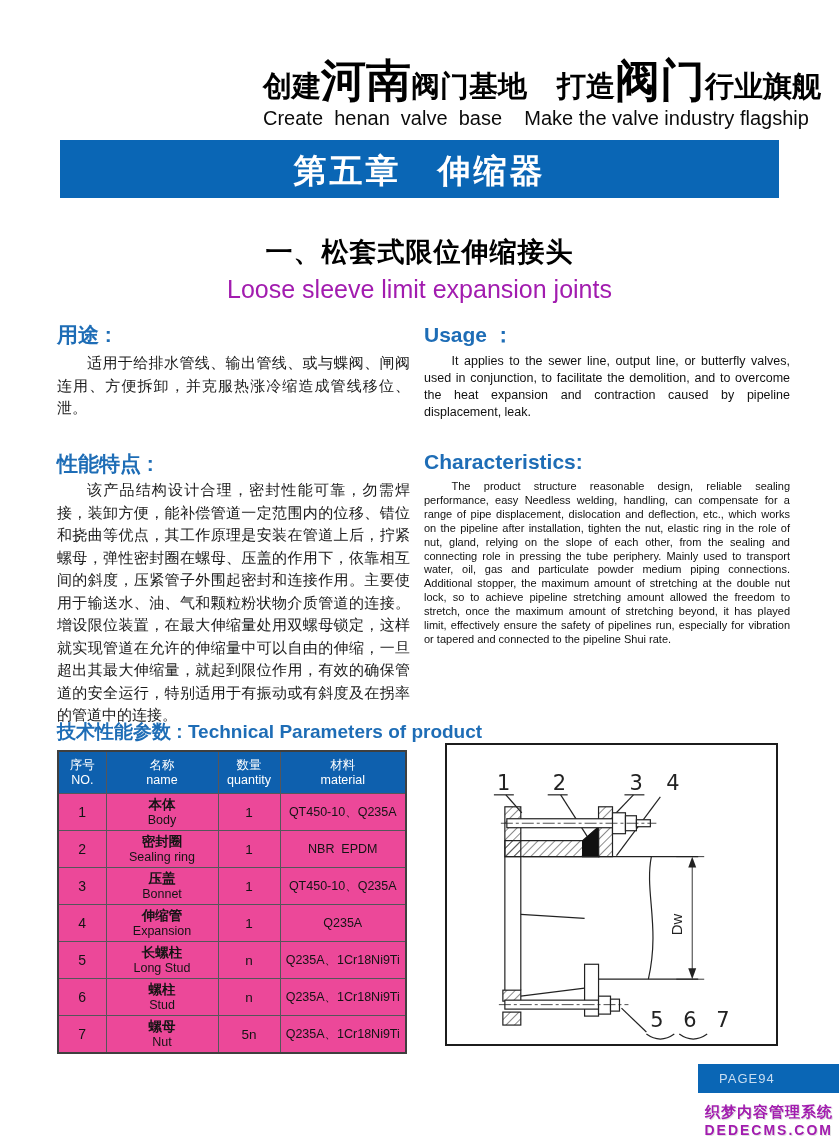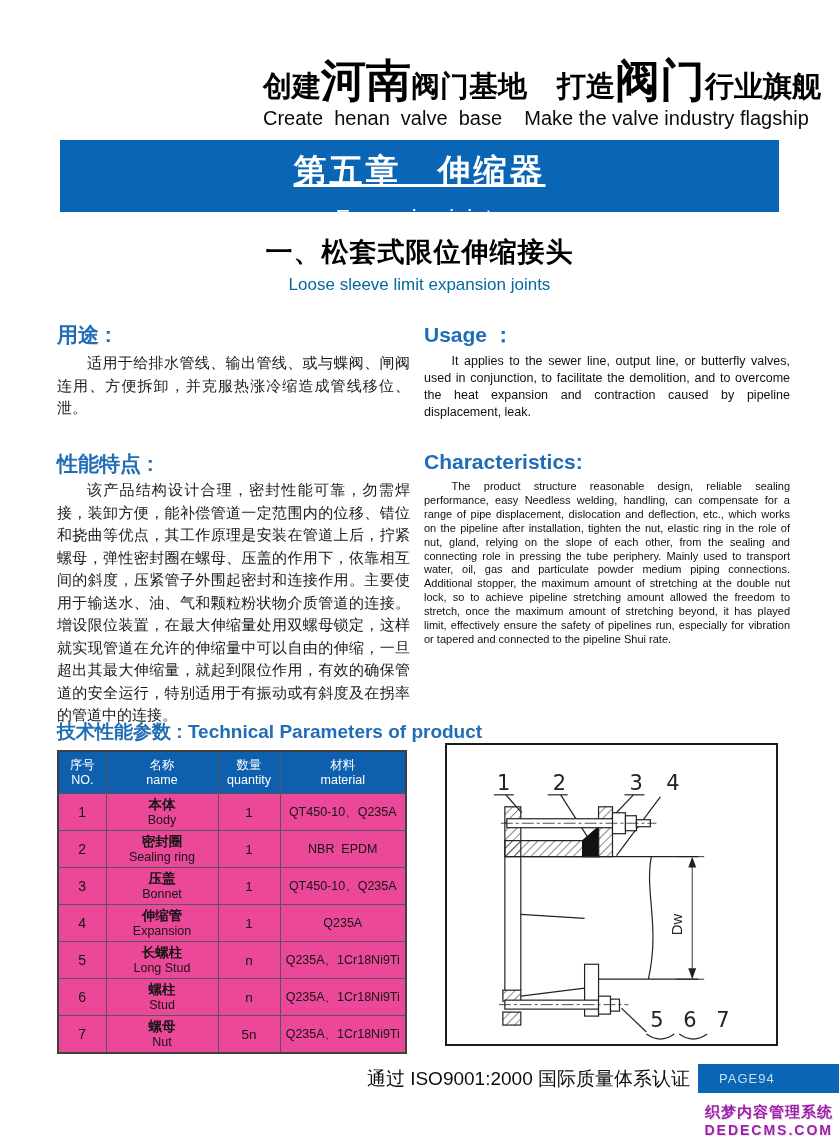--- a/index.html
+++ b/index.html
@@ -7,29 +7,29 @@
         font-family:"Liberation Sans",sans-serif;overflow:hidden;color:#111;}
 
   
   .hdr{position:absolute;top:56px;right:18px;text-align:left;}
   .hdr-cn{font-weight:bold;color:#000;white-space:nowrap;font-size:29px;line-height:1.1;}
   .hdr-cn .big{font-size:45px;}
   .hdr-cn .grp2{margin-left:30px;}
   .hdr-en{font-size:20px;color:#0b0b0b;margin-top:1px;white-space:pre;line-height:1.15;}
 
   
-  .banner{position:absolute;left:60px;top:140px;width:719px;height:72px;background:#0a66b5;
-          color:#fff;text-align:center;text-decoration:underline;}
+  .banner{position:absolute;left:60px;top:140px;width:719px;height:58px;background:#0a66b5;
+          color:#fff;text-align:center;}
   .banner-cn{font-size:33px;font-weight:bold;margin-top:9px;letter-spacing:3px;}
   .banner-en{font-size:22px;margin-top:11px;letter-spacing:.5px;}
 
   
   .sec{position:absolute;left:0;top:234px;width:839px;text-align:center;}
   .sec-cn{font-size:27px;font-weight:bold;color:#000;letter-spacing:1px;}
-  .sec-en{font-size:17px;color:#0369a1;margin-top:5px;}
+  .sec-en{font-size:25px;color:#a21caf;margin-top:5px;}
 
   
   .h-blue{position:absolute;color:#1e6db6;font-size:21px;font-weight:bold;}
   .colL{left:57px;width:353px;}
   .colR{left:424px;width:366px;}
   .body-cn{position:absolute;font-size:15px;line-height:22.5px;text-align:justify;
            text-indent:2em;color:#1a1a1a;}
   .body-en{position:absolute;text-align:justify;color:#101010;}
   .usage-en-body{font-size:12.5px;line-height:17px;text-indent:2.2em;}
   .chars-en-body{font-size:11px;line-height:13.9px;text-indent:2.5em;}
@@ -258,20 +258,19 @@
       <text class="dnum" x="106" y="45">2</text>
       <text class="dnum" x="183" y="45">3</text>
       <text class="dnum" x="220" y="45">4</text>
       <text class="dnum" x="204" y="283">5</text>
       <text class="dnum" x="237" y="283">6</text>
       <text class="dnum" x="270" y="283">7</text>
       <text x="236" y="180" font-size="15" fill="#222" transform="rotate(-90 236 180)" text-anchor="middle">Dw</text>
     </svg>
   </div>
 
-  <div class="cert">通过 ISO9001:2000 国际质量体系认证</div>
   <div class="badge">PAGE94</div>
   <div class="wm">
     <div class="wm-1">织梦内容管理系统</div>
     <div class="wm-2">DEDECMS.COM</div>
   </div>
 
 </div>
 
 </body></html>

